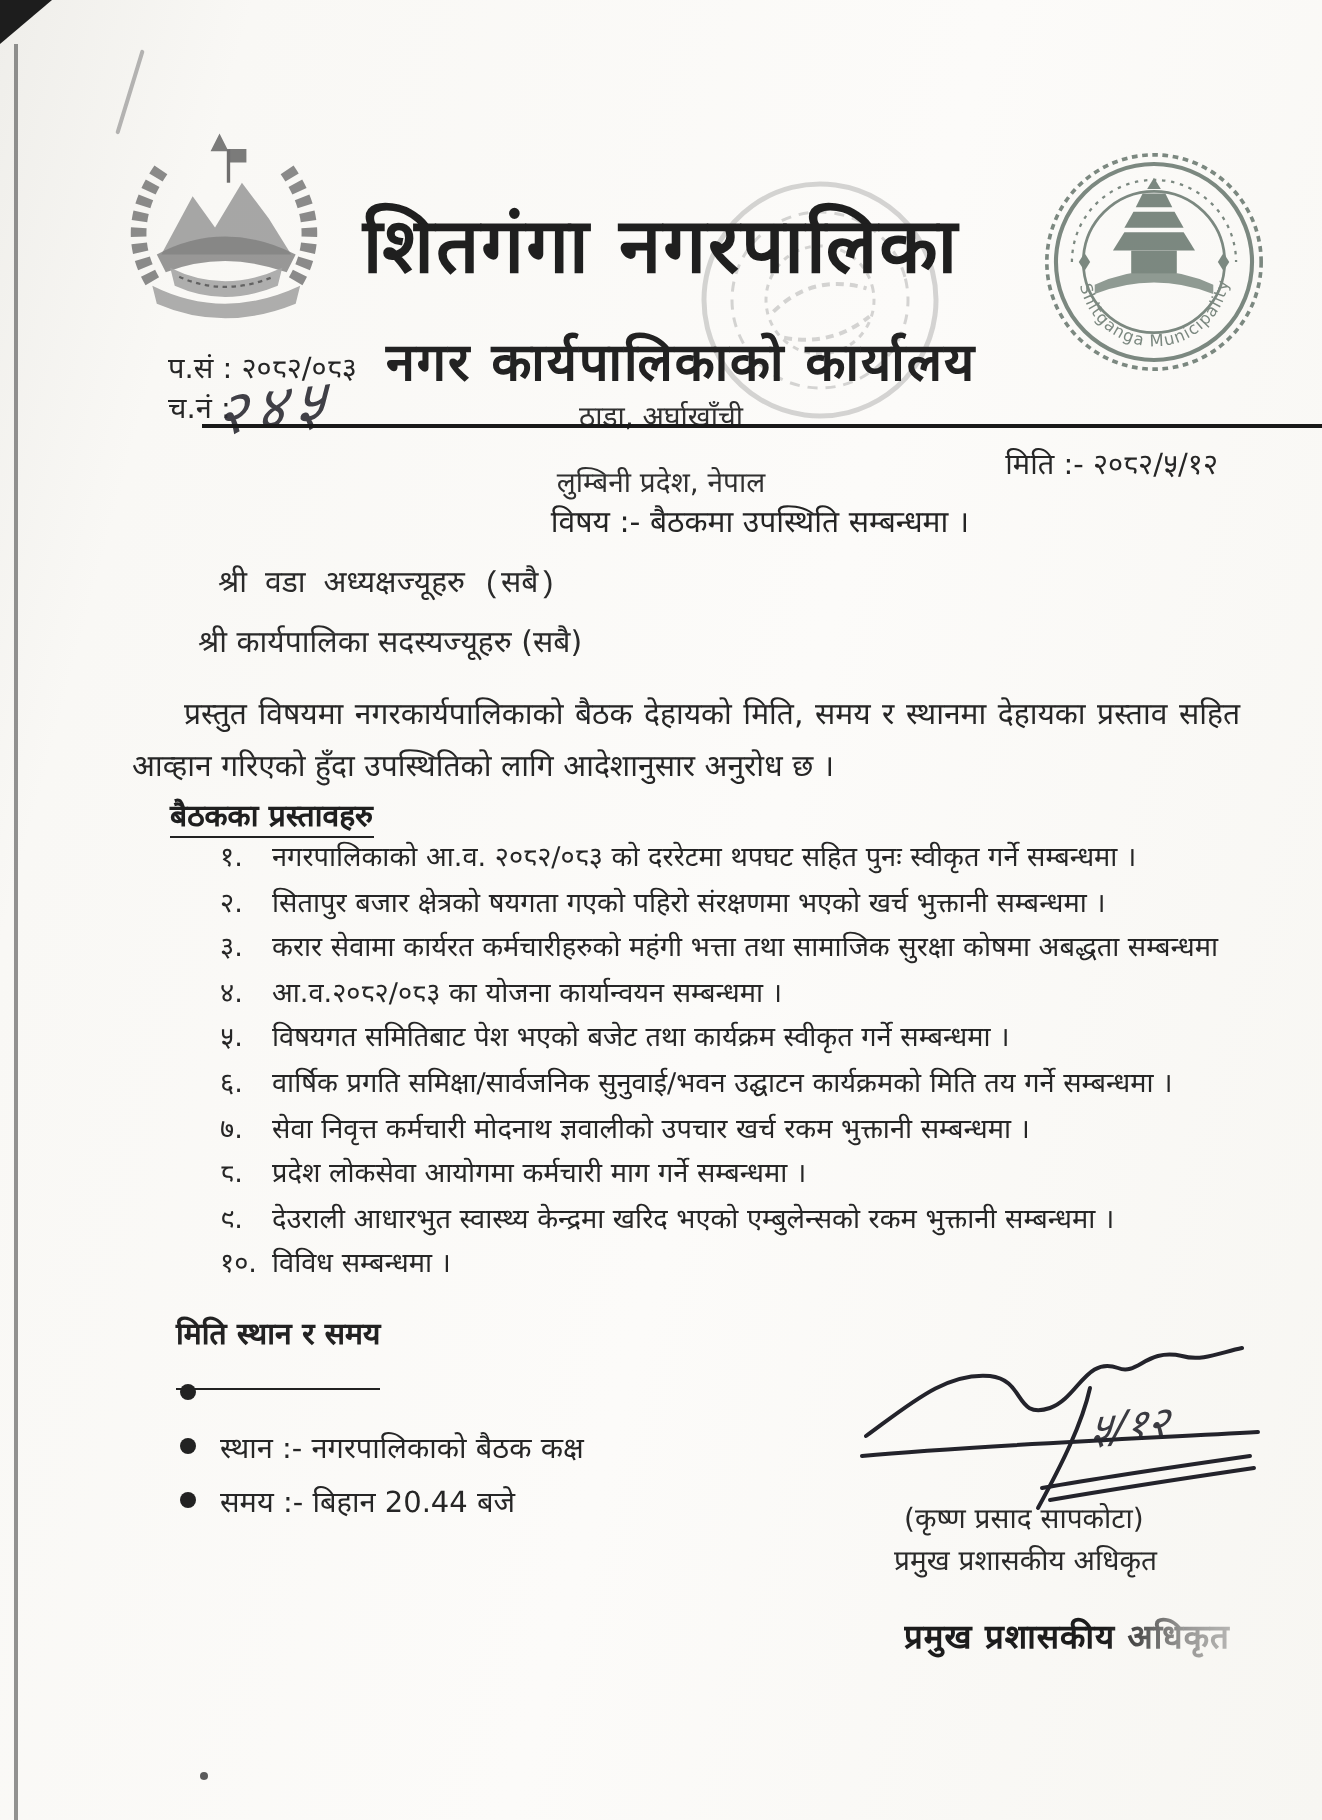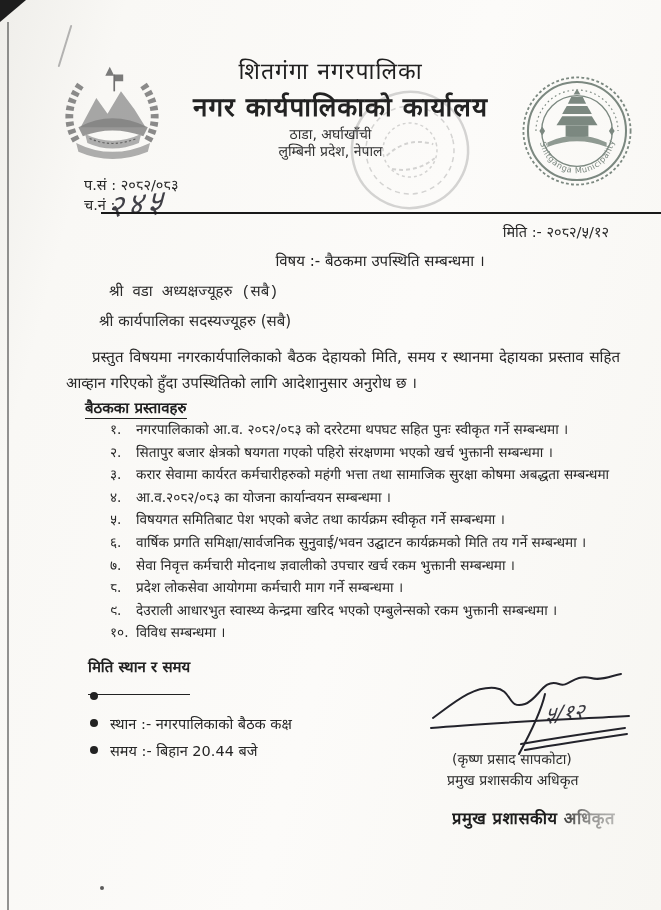--- a/index.html
+++ b/index.html
@@ -9,24 +9,24 @@
     font-family:"DejaVu Sans",sans-serif;color:#2a2a2a;
   }
   .abs{position:absolute;}
   
   .corner-fold{top:0;left:0;width:0;height:0;border-top:22px solid #1d1d1d;border-right:26px solid transparent;}
   .edge-line{left:7px;top:22px;bottom:0;width:2px;background:#4c4c4c;opacity:.6;}
   .pen-mark{left:64px;top:24px;width:2px;height:44px;background:#8f8f8f;transform:rotate(17deg);opacity:.65;border-radius:2px;}
   .speck{left:100px;top:886px;width:4px;height:4px;background:#333;border-radius:50%;opacity:.8;}
   
   .title-block{left:0;top:60px;width:661px;text-align:center;line-height:1;}
-  .title-1{font-size:23px;font-weight:400;letter-spacing:1px;color:#1f1f1f;}
-  .title-2{font-size:26px;font-weight:700;letter-spacing:1px;color:#222;margin-top:11px;padding-left:20px;}
+  .title-1{font-size:38px;font-weight:700;letter-spacing:1px;color:#1f1f1f;margin-top:44px;}
+  .title-2{font-size:26px;font-weight:700;letter-spacing:1px;color:#222;margin-top:27px;padding-left:20px;}
   .addr{font-size:14px;color:#303030;margin-top:7px;}
-  .addr2{font-size:14px;color:#303030;margin-top:3px;}
+  .addr2{font-size:14px;color:#303030;margin-top:19px;}
   .emblem-left{left:56px;top:60px;width:112px;height:112px;opacity:.88;}
   .seal-right{left:520px;top:74px;width:114px;height:114px;opacity:.85;}
   .watermark{left:346px;top:86px;width:128px;height:128px;opacity:.30;}
   
   .ref-block{left:84px;top:175px;font-size:14.5px;line-height:20px;color:#262626;}
   .handwritten-chno{left:108px;top:182px;font-size:30px;font-style:italic;color:#2c2c34;transform:rotate(-7deg) skewX(-8deg);letter-spacing:4px;opacity:.9;}
   .rule{left:101px;top:212px;width:560px;height:2px;background:#191919;}
   .date-line{top:221px;right:52px;font-size:14.5px;color:#262626;}
   .subject{left:100px;top:250px;width:560px;text-align:center;font-size:15px;color:#242424;}
   .addressee-1{left:109px;top:280px;font-size:15px;font-family:Liberation Mono, monospace;}

